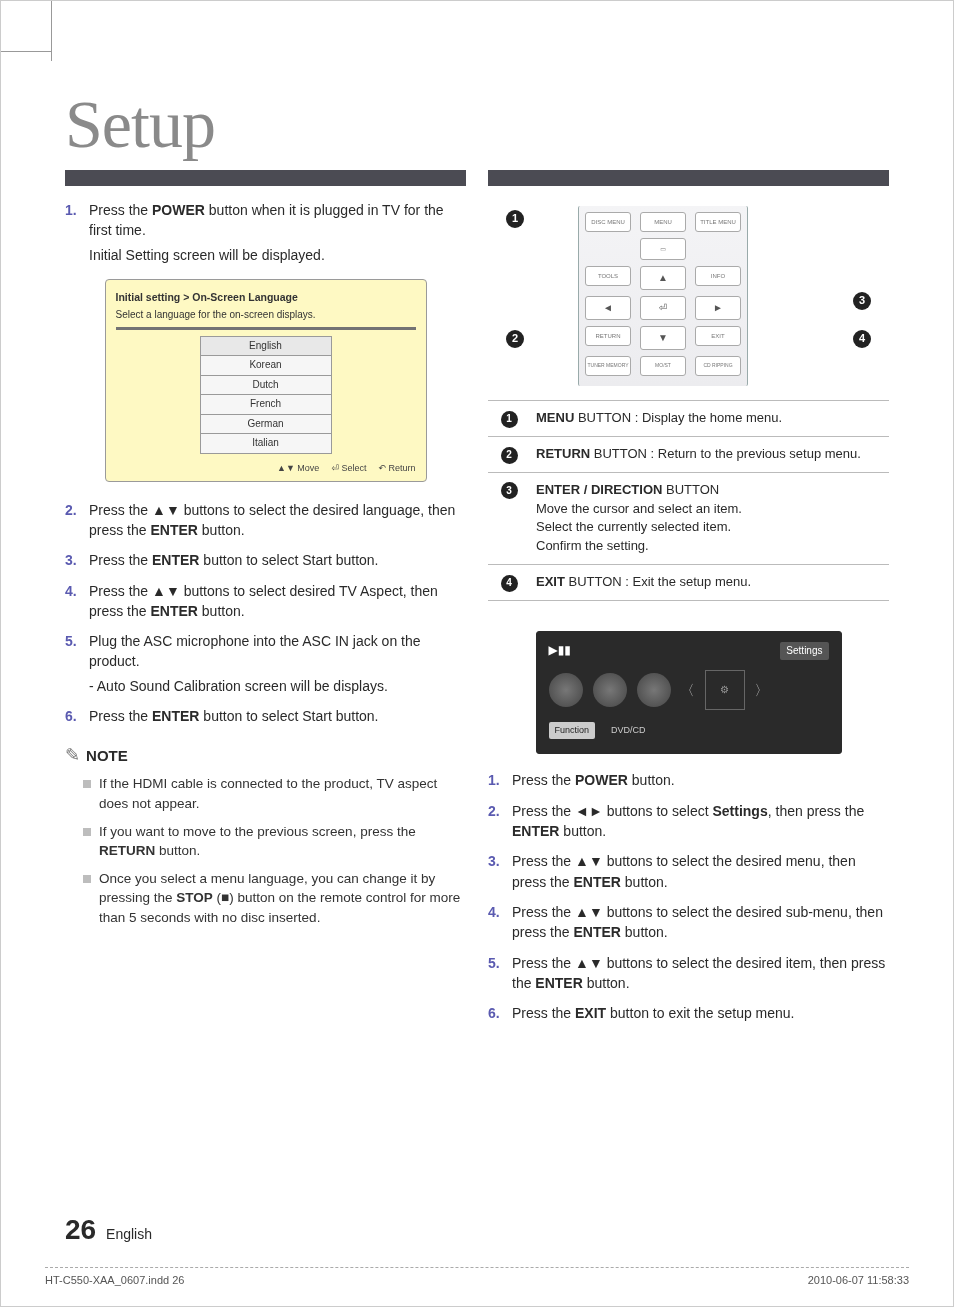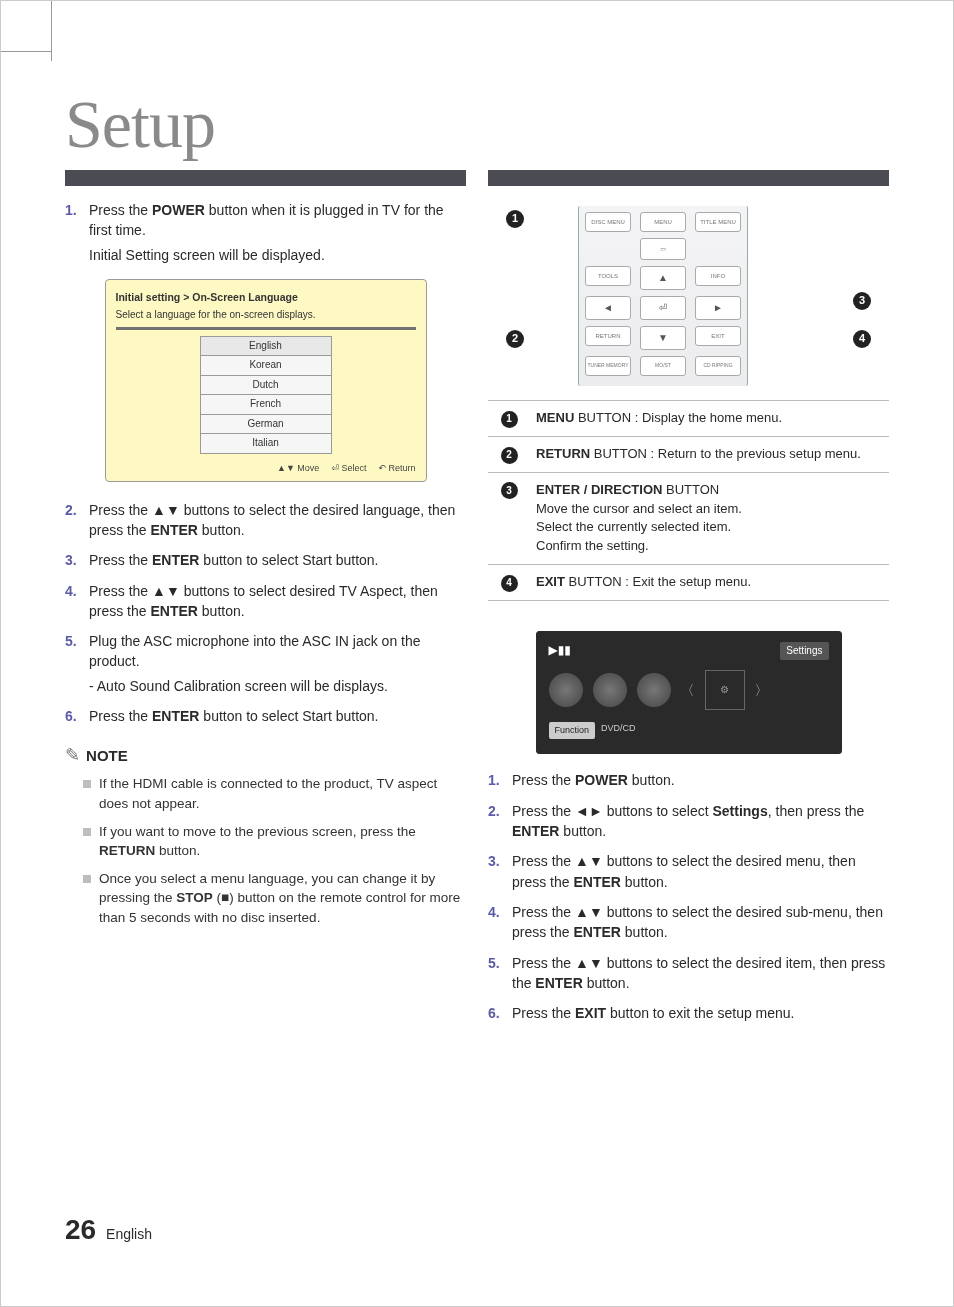--- a/index.html
+++ b/index.html
@@ -67,21 +67,21 @@
     margin:30px auto 16px auto;border-radius:3px;padding:10px 12px 14px 12px;
     font-size:10px;
   }
   .tvui-top{display:flex;justify-content:space-between;align-items:center;margin-bottom:10px;}
   .tvui-play{color:#fff;font-size:12px;}
   .tvui-sett{background:#555;color:#fff;padding:2px 6px;border-radius:2px;font-size:10px;}
   .tvui-row{display:flex;align-items:center;gap:10px;margin-bottom:12px;}
   .tvui-ic{width:34px;height:34px;border-radius:50%;background:radial-gradient(#777,#444);} 
   .tvui-box{width:38px;height:38px;border:1px solid #666;display:flex;align-items:center;justify-content:center;color:#999;}
   .chev{color:#aaa;font-size:14px;}
-  .tvui-foot{display:flex;gap:6px;}
+  .tvui-foot{display:flex;gap:16px;align-items:center;}
   .tvui-tag{background:#ccc;color:#222;font-size:9px;padding:2px 6px;border-radius:2px;}
   .tvui-tag2{color:#ccc;font-size:9px;}
   
   .pgfoot{position:absolute;left:64px;bottom:60px;font-size:14px;}
   .pgfoot .pn{font-size:28px;font-weight:bold;margin-right:6px;}
   .imprint{position:absolute;left:44px;right:44px;bottom:20px;border-top:1px dashed #aaa;padding-top:6px;display:flex;justify-content:space-between;font-size:11px;color:#555;}
 </style>
 </head>
 <body>
 
@@ -264,13 +264,17 @@
           </li>
         </ol>
     </div>
   </div>
 
   <div class="pgfoot">
     <span class="pn">26</span>
     <span>English</span>
   </div>
 
+  <div class="imprint">
+    <span>HT-C550-XAA_0607.indd   26</span>
+    <span>2010-06-07    11:58:33</span>
+  </div>
 </div>
 
 </body></html>

